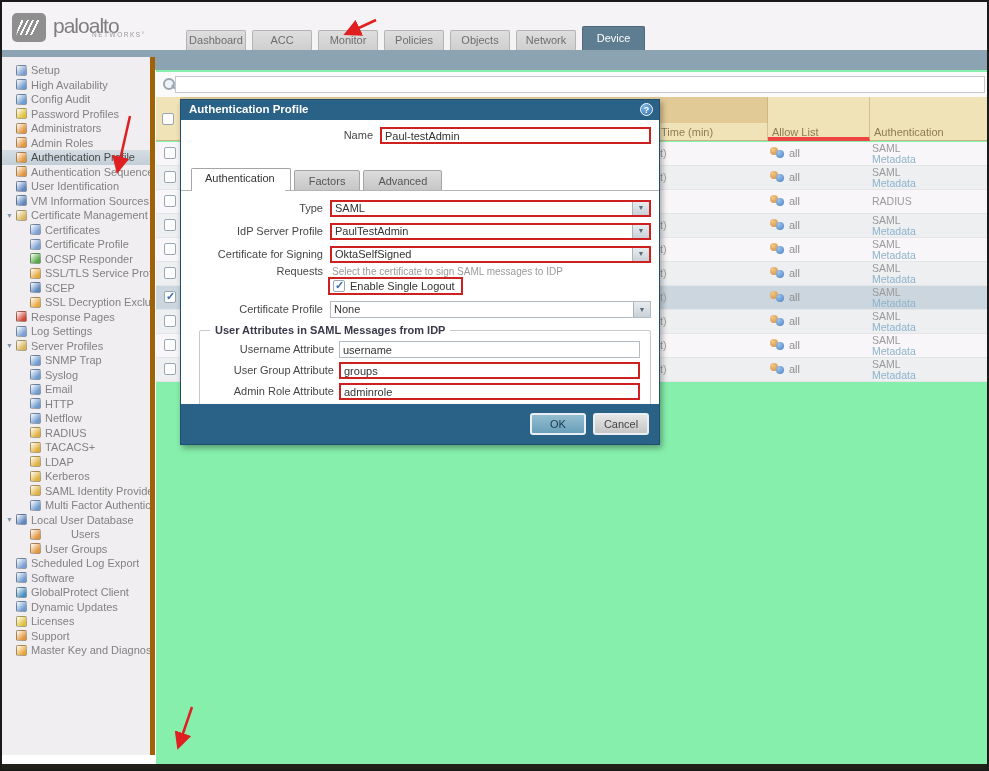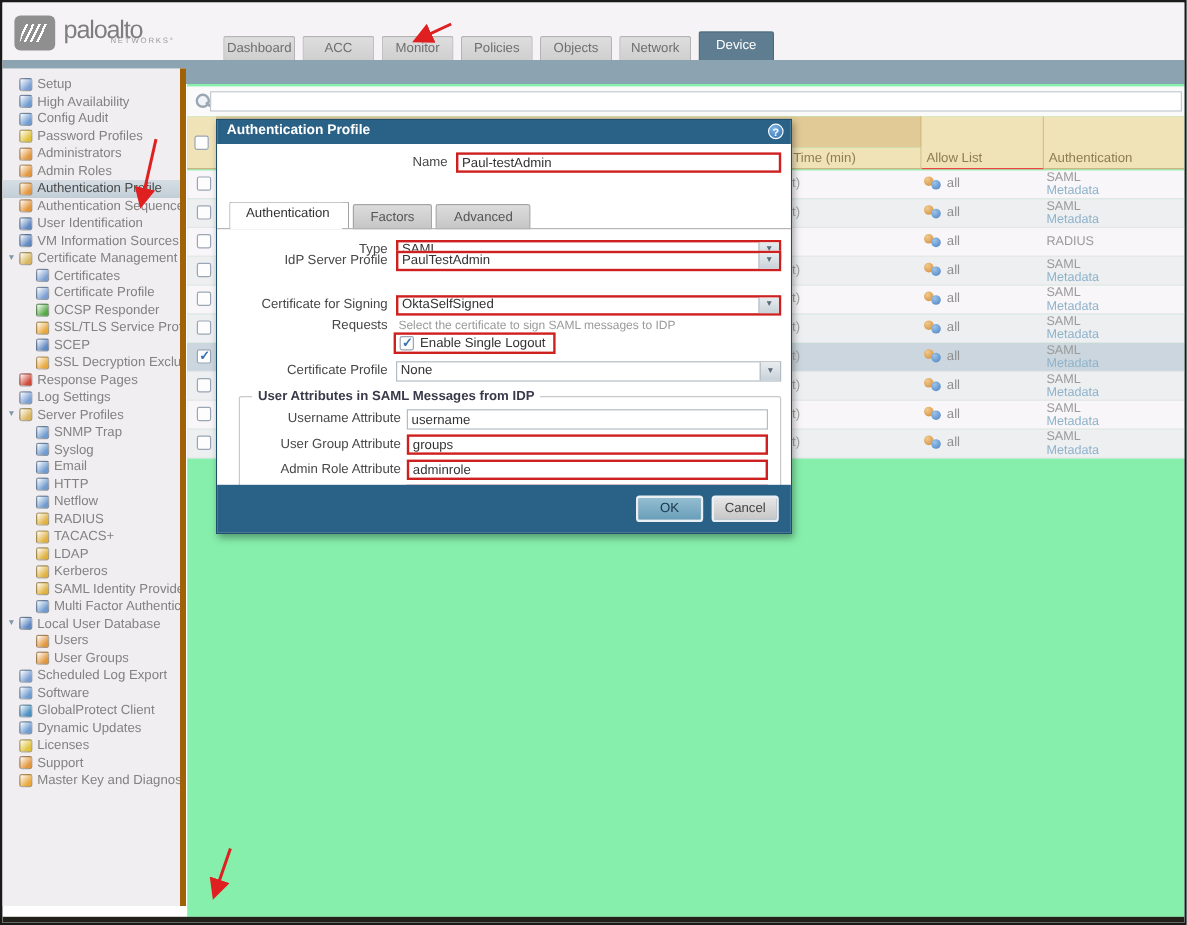--- a/index.html
+++ b/index.html
@@ -242,21 +242,21 @@
         </div>
         <div class="tree-item" style="padding-left: 28px;">
           <span class="tree-icon" style="--c: #6f9bd0;"></span>
           <span class="lbl">Multi Factor Authentication</span>
         </div>
         <div class="tree-item" style="padding-left: 14px;">
           <span class="tree-exp">▼</span>
           <span class="tree-icon" style="--c: #5f87c0;"></span>
           <span class="lbl">Local User Database</span>
         </div>
-        <div class="tree-item" style="padding-left: 28px;">
+        <div class="tree-item" style="padding-left: 28px; gap: 26px;">
           <span class="tree-icon" style="--c: #e2973f;"></span>
           <span class="lbl">Users</span>
         </div>
         <div class="tree-item" style="padding-left: 28px;">
           <span class="tree-icon" style="--c: #e2973f;"></span>
           <span class="lbl">User Groups</span>
         </div>
         <div class="tree-item" style="padding-left: 14px;">
           <span class="tree-icon" style="--c: #7b9fd3;"></span>
           <span class="lbl">Scheduled Log Export</span>
@@ -296,21 +296,21 @@
 
     <div class="grid">
 
       <div style="position:absolute;left:0;top:0;width:24px;height:44px;background:#f1e3b8;border-bottom:1px solid #cbb582;">
         <span class="cb" style="position:absolute;left:6px;top:16px;"></span>
       </div>
       <div style="position:absolute;left:24px;top:0;width:588px;height:26px;background:#e2ca96;border-right:1px solid #cdb87e;"></div>
       <div style="position:absolute;left:24px;top:26px;width:588px;height:18px;background:#f1e3b8;border-right:1px solid #d6c08c;border-bottom:1px solid #cbb582;">
         <span class="th" style="left:481px;top:3px;">Time (min)</span>
       </div>
-      <div style="position:absolute;left:612px;top:0;width:102px;height:44px;background:#f1e3b8;border-right:1px solid #d6c08c;border-bottom:1px solid #ef4444;">
+      <div style="position:absolute;left:612px;top:0;width:102px;height:44px;background:#f1e3b8;border-right:1px solid #d6c08c;border-bottom:4px solid #ef4444;">
         <span class="th" style="left:4px;top:29px;">Allow List</span>
       </div>
       <div style="position:absolute;left:714px;top:0;width:117px;height:44px;background:#f1e3b8;border-bottom:1px solid #cbb582;">
         <span class="th" style="left:4px;top:29px;">Authentication</span>
       </div>
       <div id="rows" style="position:absolute;left:0;top:45px;width:831px;">
           <div class="row" style="top: 0px; background: rgb(248, 246, 248);">
             <span class="cb rowcb"></span>
             <span class="frag">t)</span>
             <span class="allow">
@@ -452,21 +452,21 @@
       <span style="position:absolute;left:24px;top:52px;font-size:11px;color:#333;z-index:3;">Authentication</span>
 
       <div class="frow" style="left:0;top:80px;width:100%;">
         <span class="flabel" style="left:0;width:142px;">Type</span>
         <div class="finput callout dd" style="left:149px;width:321px;">
           <span>SAML</span>
           <span class="arr">▼</span>
         </div>
       </div>
 
-      <div class="frow" style="left:0;top:89px;width:100%;">
+      <div class="frow" style="left:0;top:103px;width:100%;">
         <span class="flabel" style="left:0;width:142px;">IdP Server Profile</span>
         <div class="finput callout dd" style="left:149px;width:321px;">
           <span>PaulTestAdmin</span>
           <span class="arr">▼</span>
         </div>
       </div>
 
       <div class="frow" style="left:0;top:126px;width:100%;">
         <span class="flabel" style="left:0;width:142px;">Certificate for Signing Requests</span>
         <div class="finput callout dd" style="left:149px;width:321px;">

